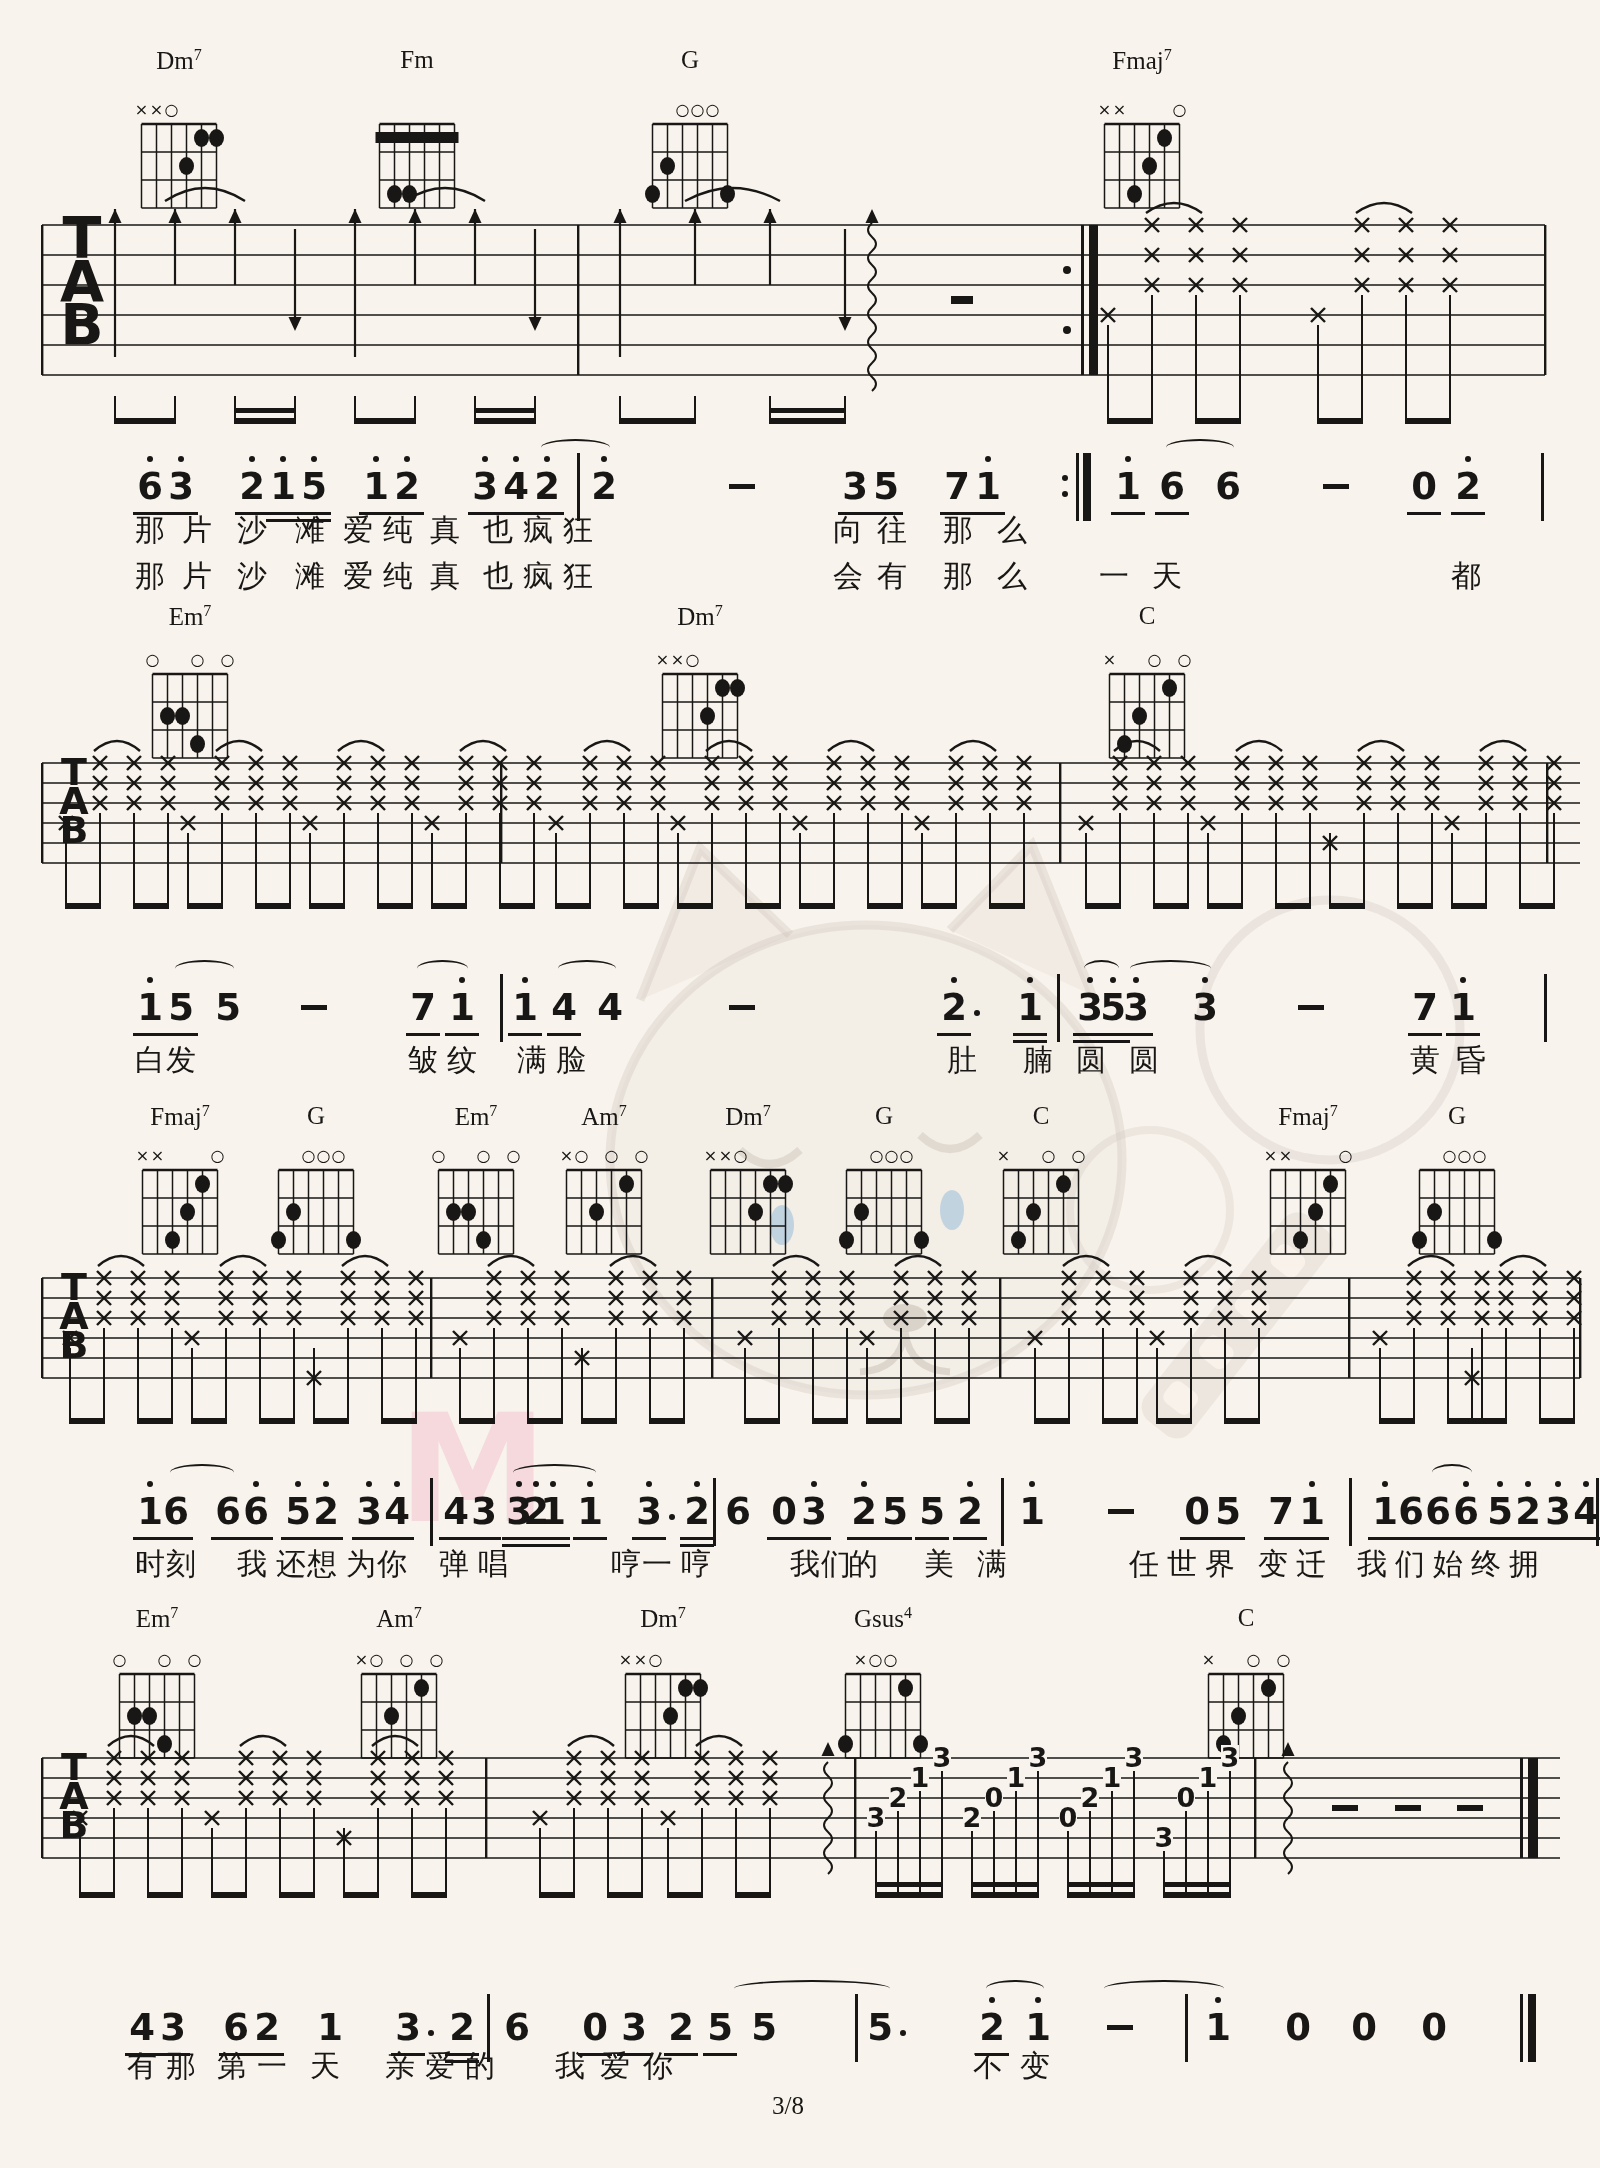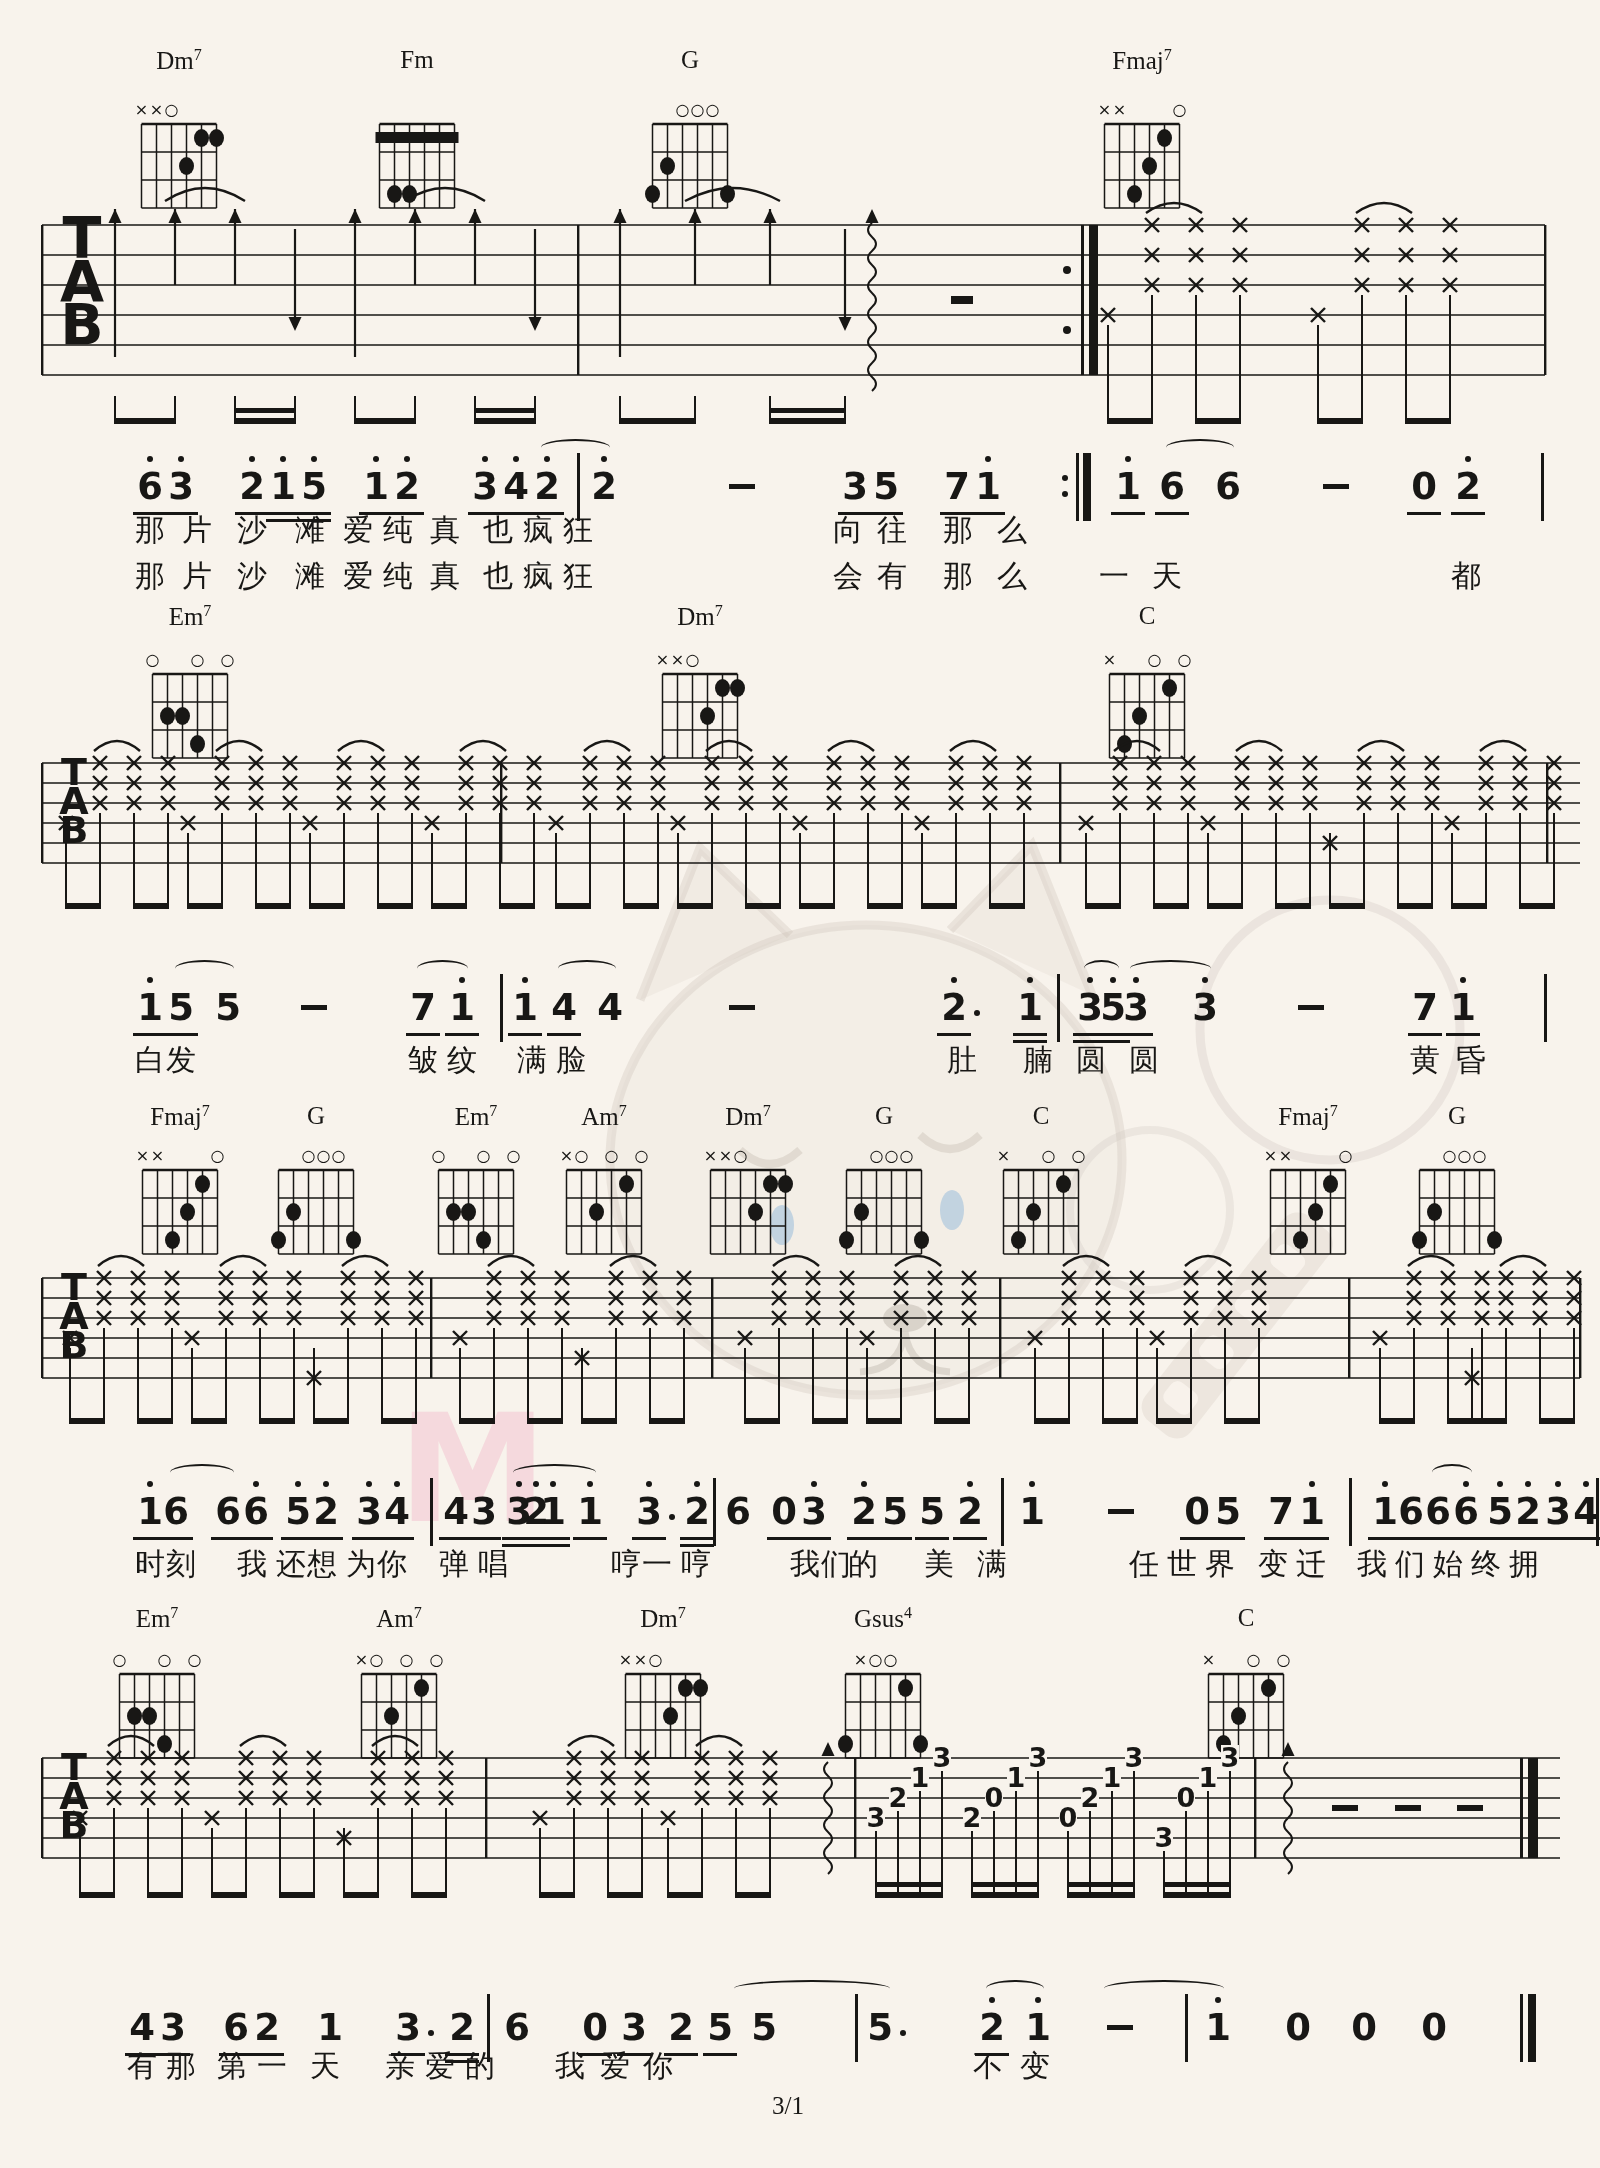--- a/index.html
+++ b/index.html
@@ -1999,14 +1999,14 @@
         <div class="lyr" style="left: 400px; top: 2051px;">亲</div>
         <div class="lyr" style="left: 440px; top: 2051px;">爱</div>
         <div class="lyr" style="left: 480px; top: 2051px;">的</div>
         <div class="lyr" style="left: 570px; top: 2051px;">我</div>
         <div class="lyr" style="left: 615px; top: 2051px;">爱</div>
         <div class="lyr" style="left: 658px; top: 2051px;">你</div>
         <div class="lyr" style="left: 988px; top: 2051px;">不</div>
         <div class="lyr" style="left: 1035px; top: 2051px;">变</div>
       </div>
     </div>
-  <div class="pageno">3/1</div>
+  <div class="pageno">3/8</div>
 </div>
 
 </body></html>

